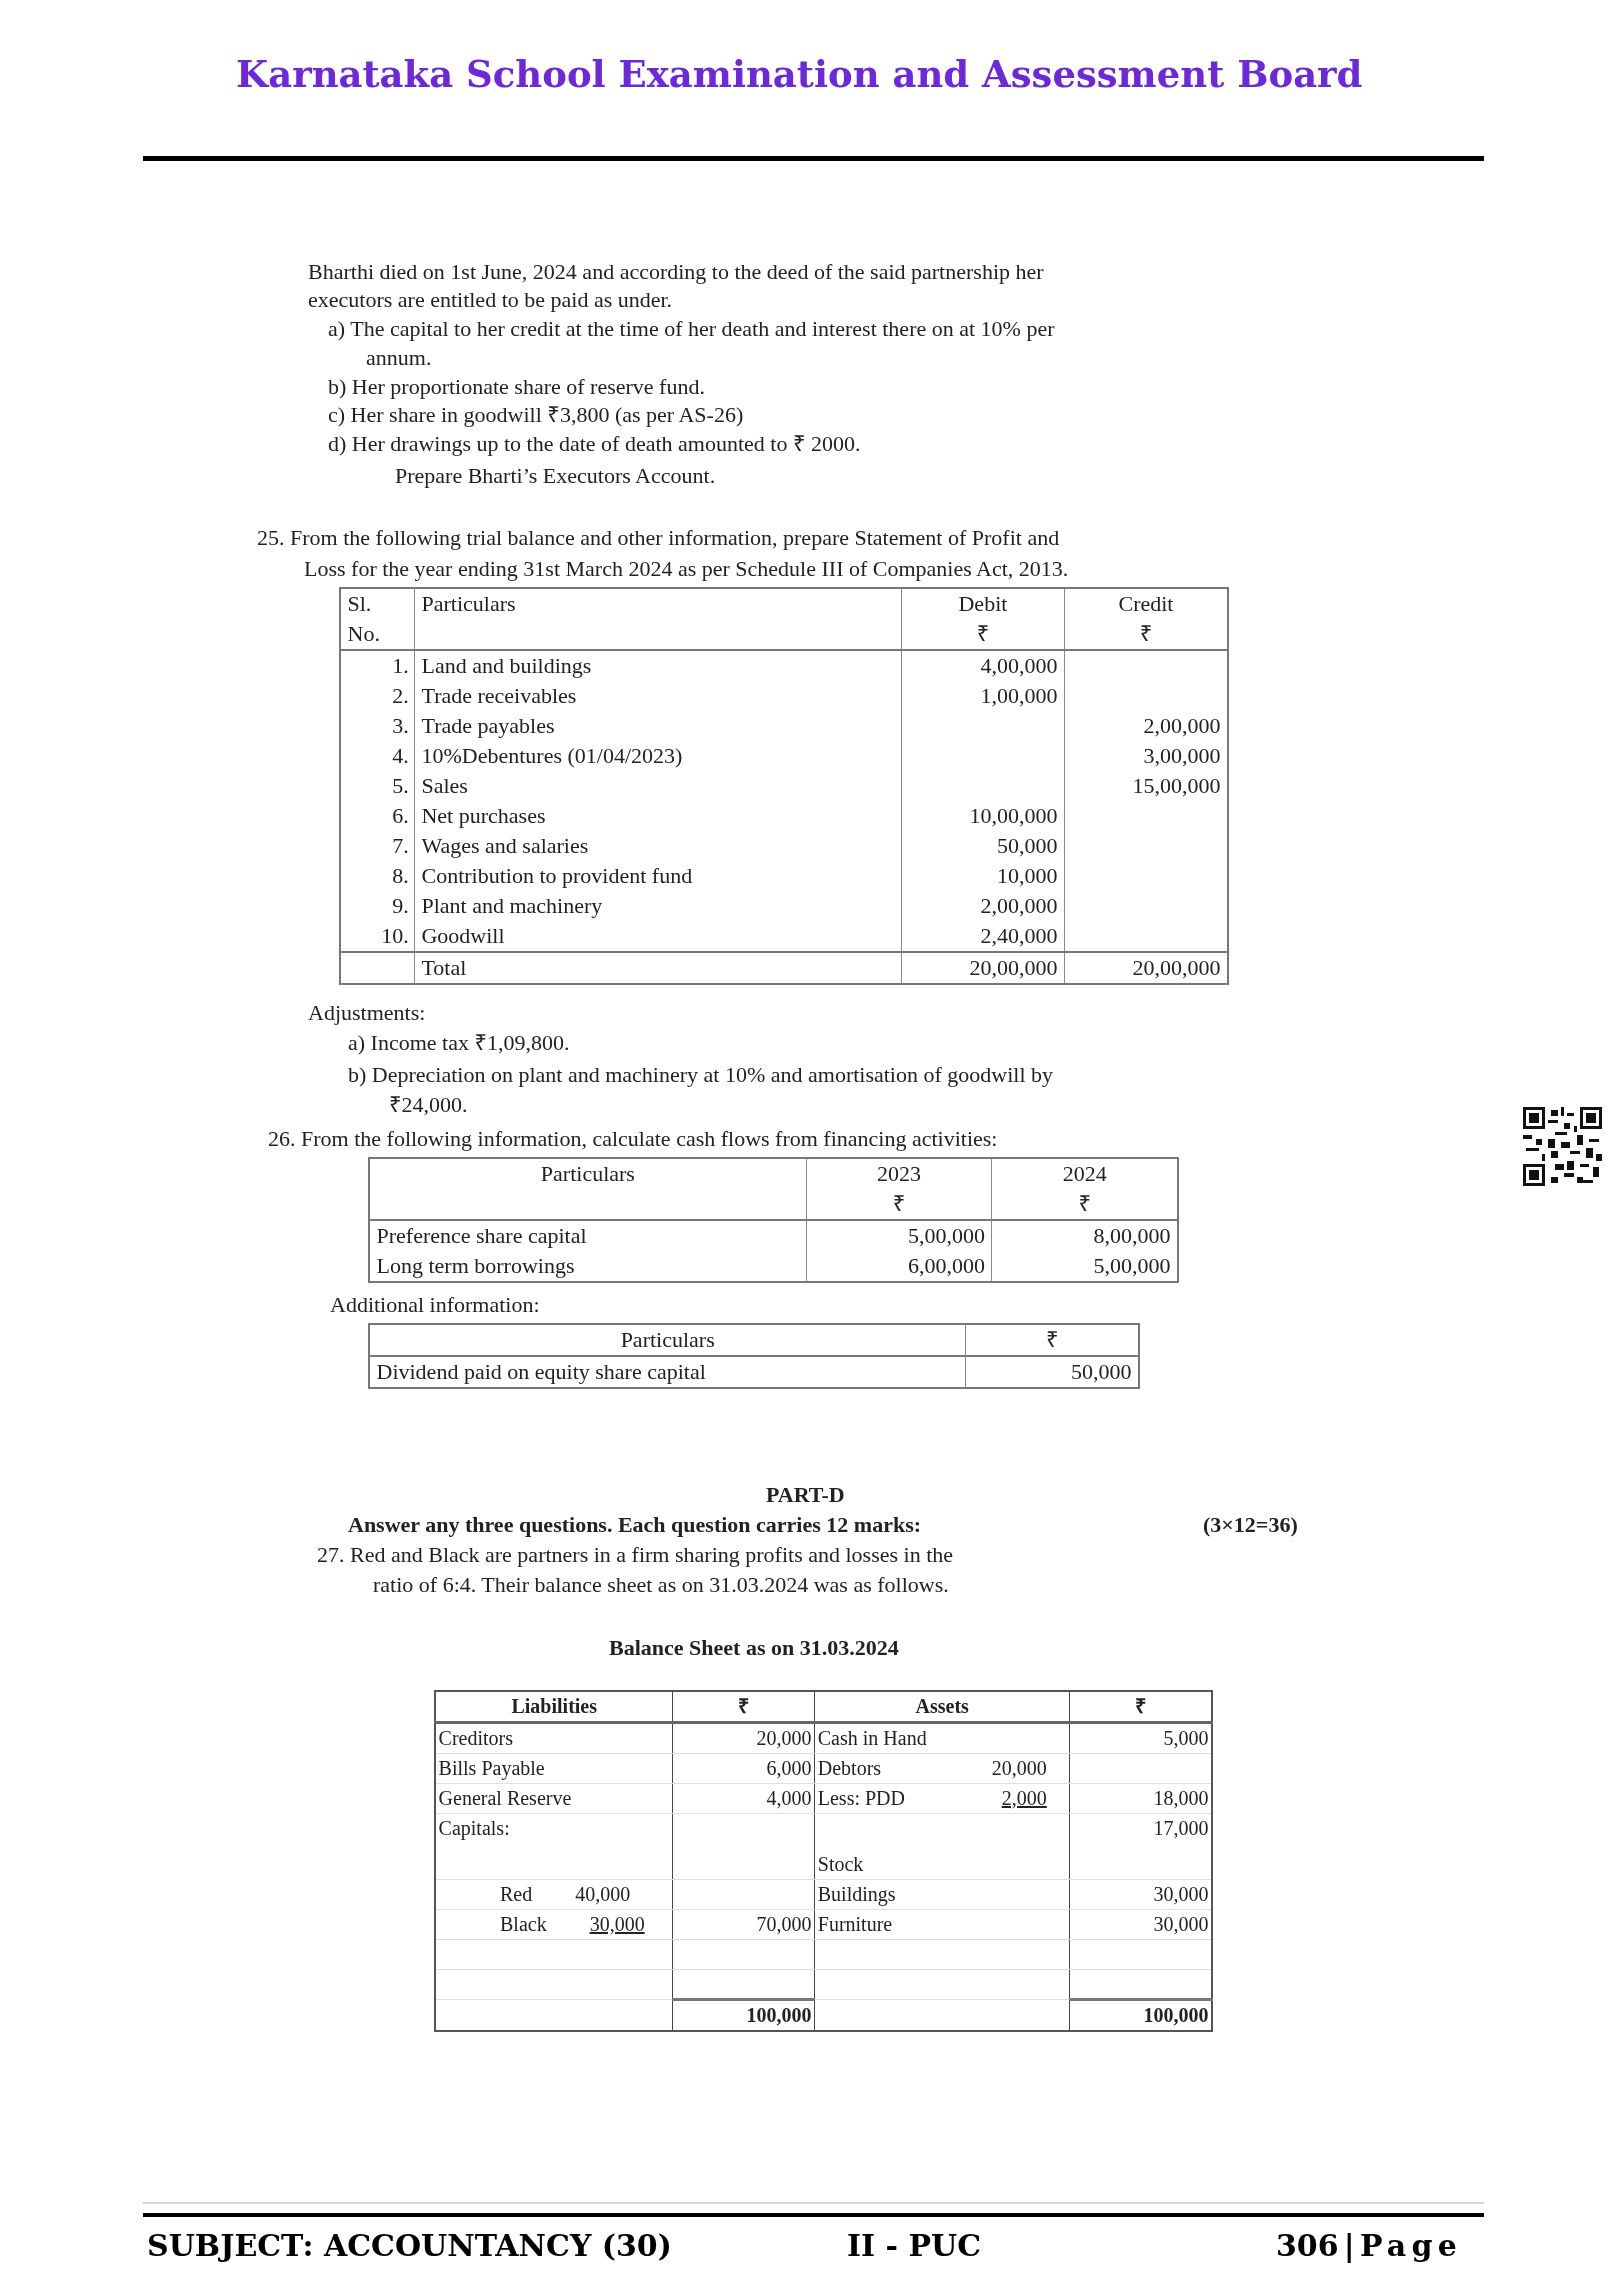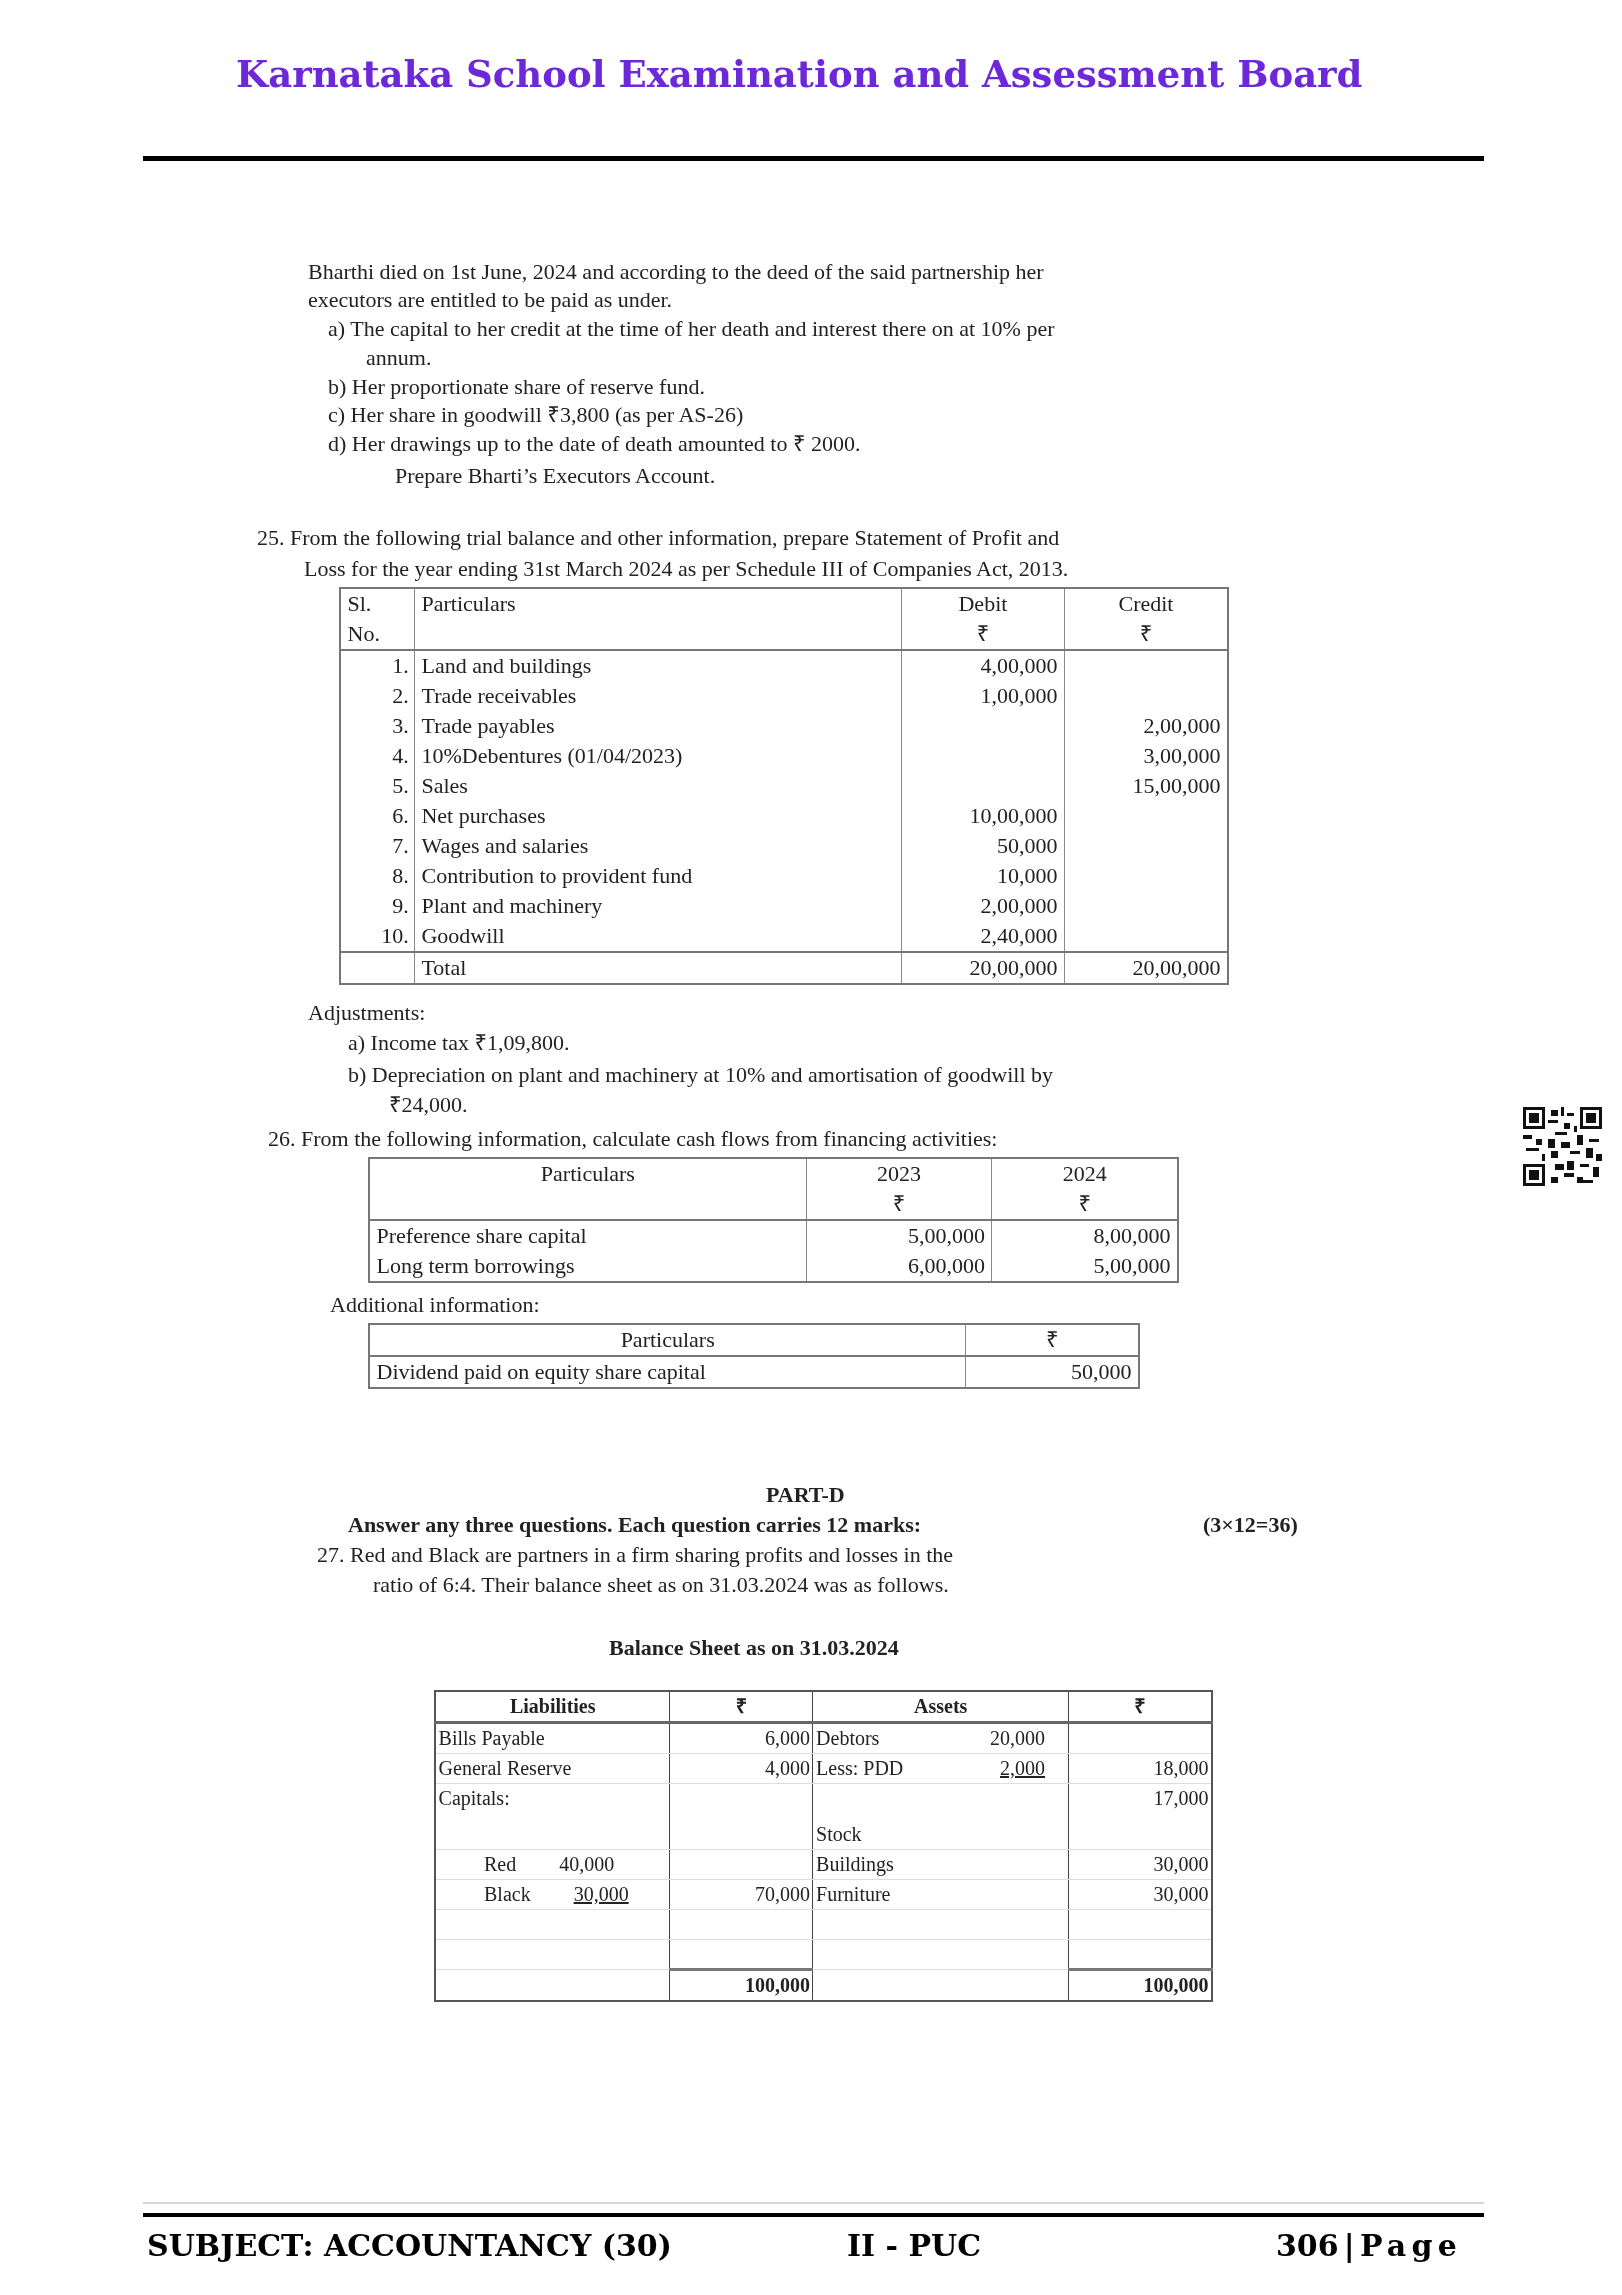--- a/index.html
+++ b/index.html
@@ -43,21 +43,21 @@
   #cf2 { left: 368px; top: 1323px; width: 772px; border: 2px solid #777; }
   #cf2 td { border-left: 1.3px solid #888; border-right: 1.3px solid #888; }
   #cf2 .head td { border-bottom: 2.6px solid #777; }
 
   
   #bs { left: 434px; top: 1690px; width: 779px; border: 2px solid #555; font-size: 20px; }
   #bs td { border-left: 1.3px solid #444; border-right: 1.3px solid #444; border-bottom: 1.3px solid #ddd; line-height: 29px; padding: 0 2.6px; }
   #bs .head td { border-bottom: 3.3px solid #666; font-weight: bold; text-align: center; }
   #bs .total td { border-top: 3.3px solid #777; font-weight: bold; }
   #bs .sub { display: inline-block; width: 98px; text-align: right; }
-  #bs .indent { padding-left: 48px; }
+  #bs .indent { padding-left: 64px; }
   #bs .ul { text-decoration: underline; }
 
   .qr { position: absolute; left: 1523px; top: 1107px; width: 79px; height: 79px; }
 </style>
 </head>
 <body>
 
 <div class="hdr-title">Karnataka School Examination and Assessment Board</div>
 <div class="hdr-rule"></div>
 
@@ -259,20 +259,26 @@
   <table id="bs">
     <tbody>
         <tr class="head">
       <td style="width:239px;">Liabilities</td>
       <td style="width:157px;">₹</td>
       <td style="width:255px;">Assets</td>
       <td style="width:157px;">₹</td>
     </tr>
     </tbody>
       <tbody id="bs-body">
+        <tr>
+          <td><span>Creditors</span></td>
+          <td class="num">20,000</td>
+          <td><span style="display: inline-block; width: 131px;">Cash in Hand</span></td>
+          <td class="num">5,000</td>
+        </tr>
         <tr>
           <td><span>Bills Payable</span></td>
           <td class="num">6,000</td>
           <td><span style="display: inline-block; width: 131px;">Debtors</span><span class="sub">20,000</span></td>
           <td class="num"></td>
         </tr>
         <tr>
           <td><span>General Reserve</span></td>
           <td class="num">4,000</td>
           <td><span style="display: inline-block; width: 131px;">Less: PDD</span><span class="sub ul">2,000</span></td>

